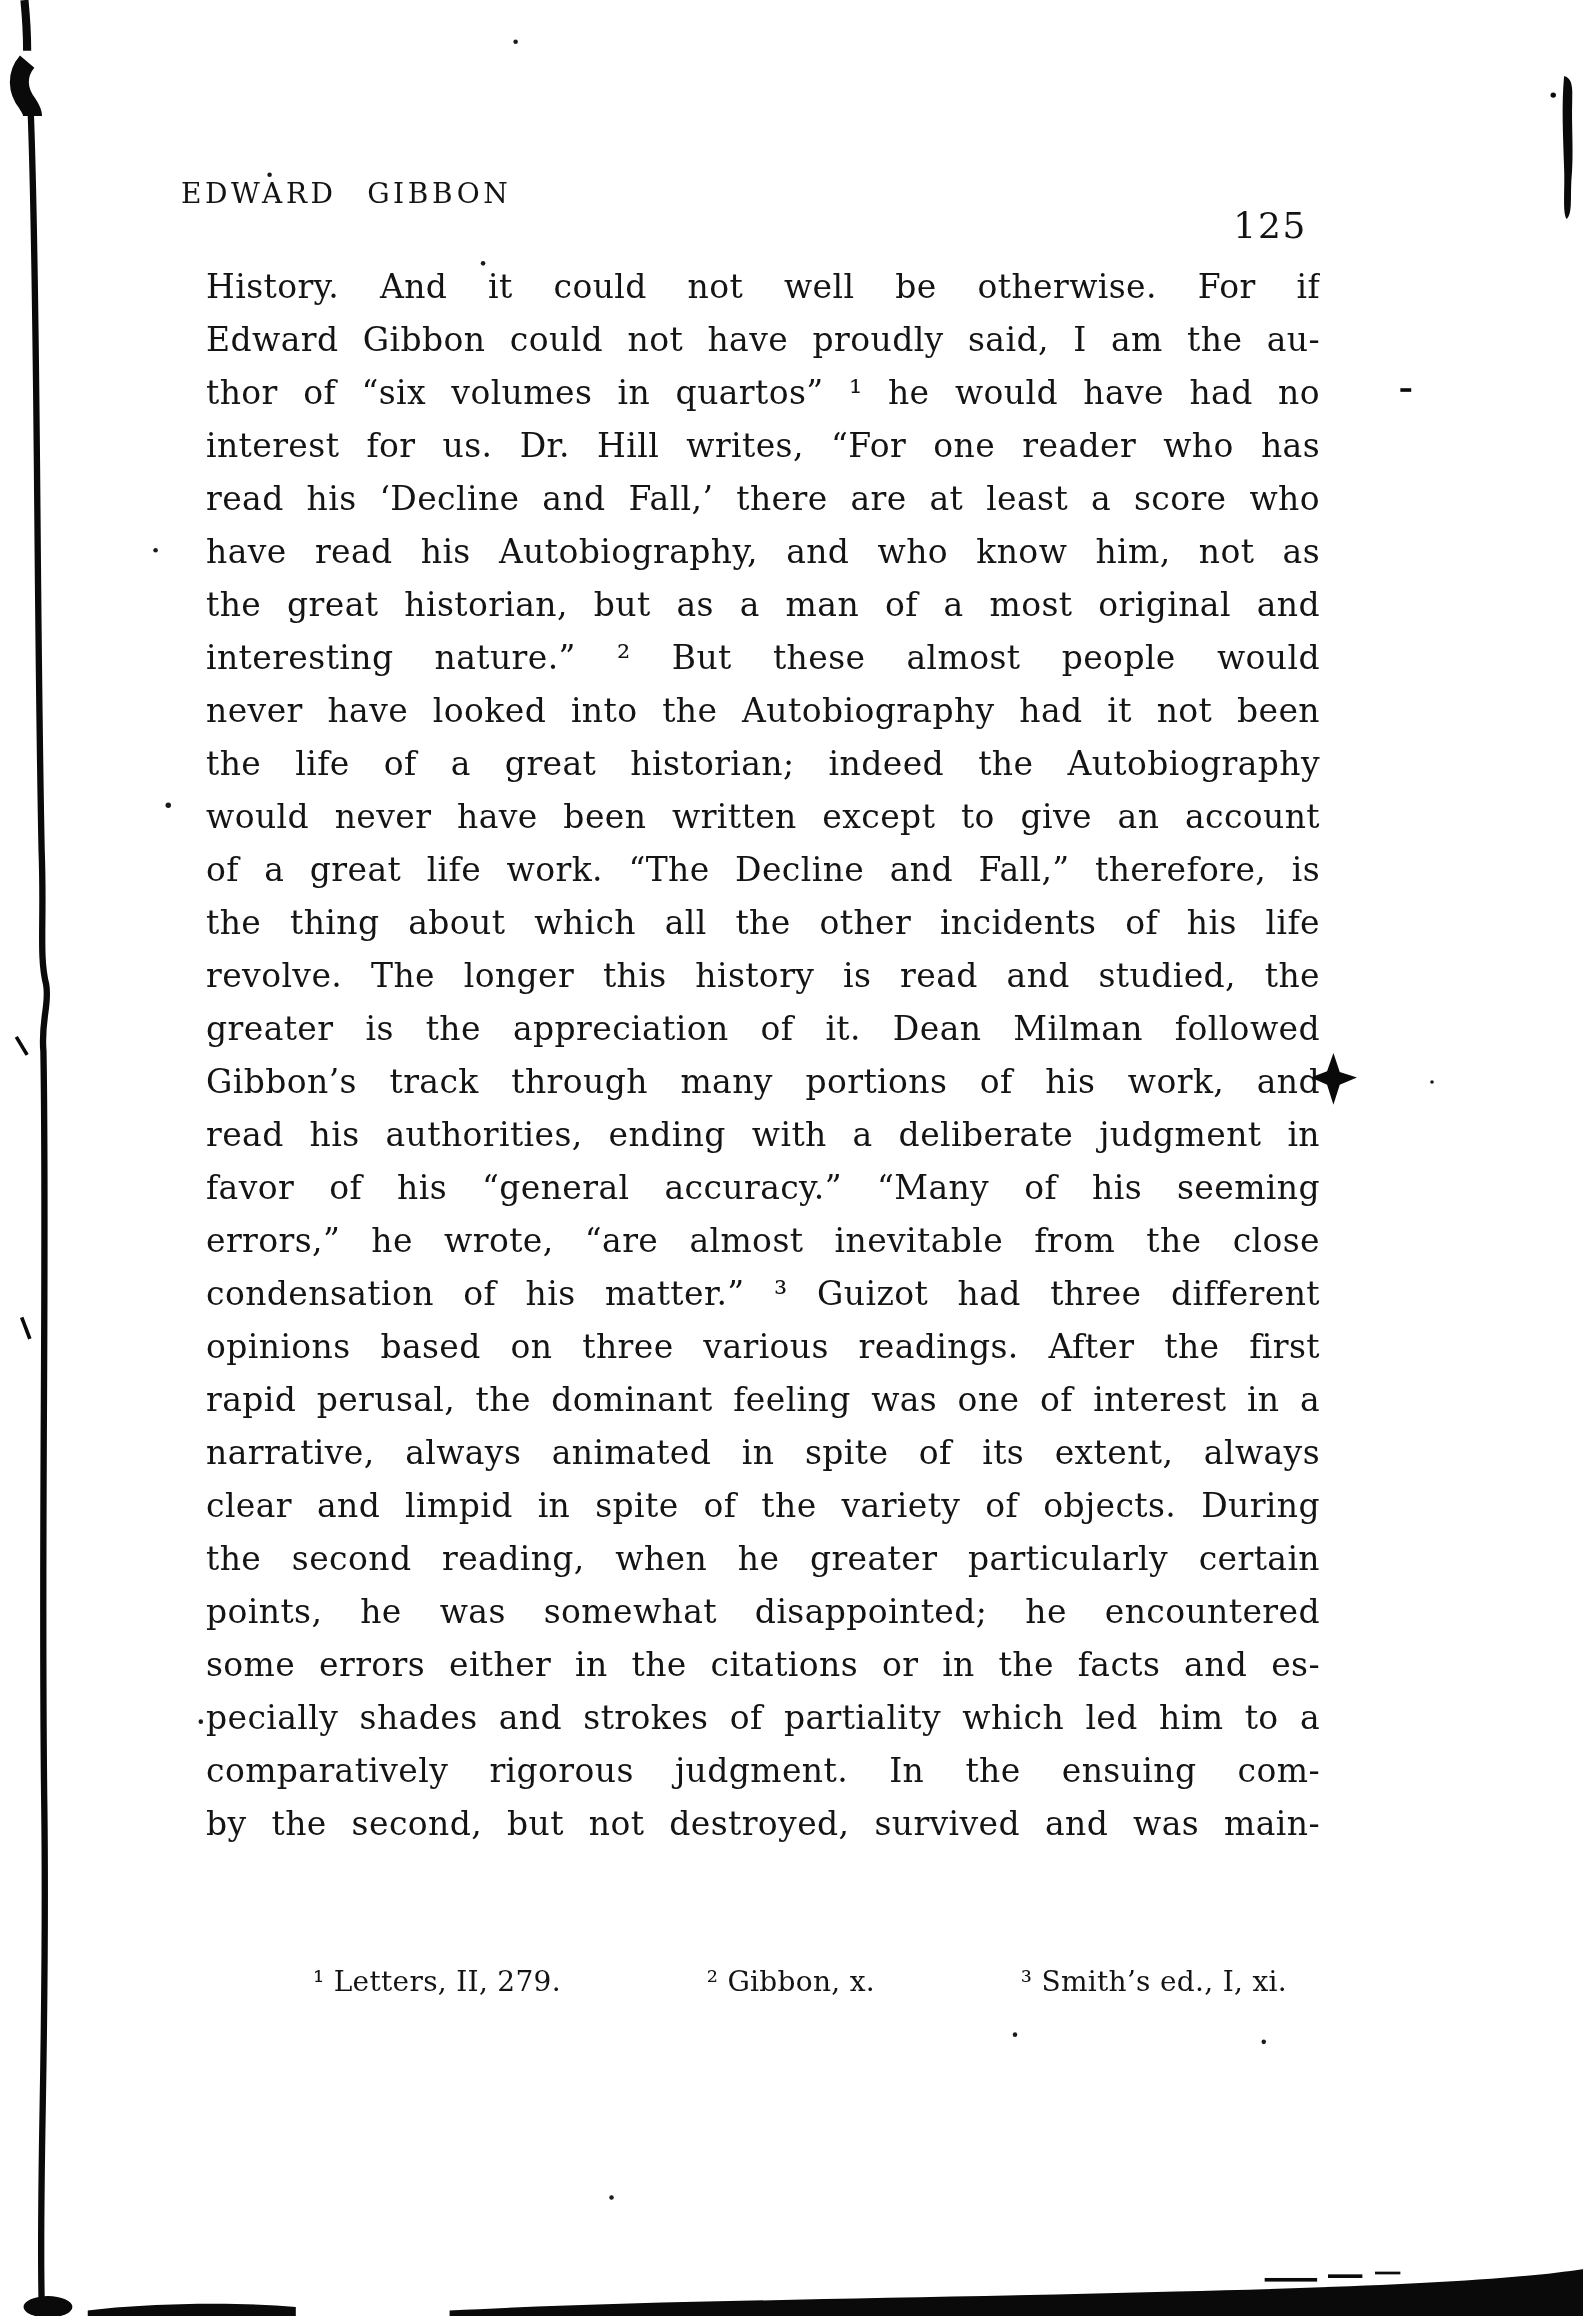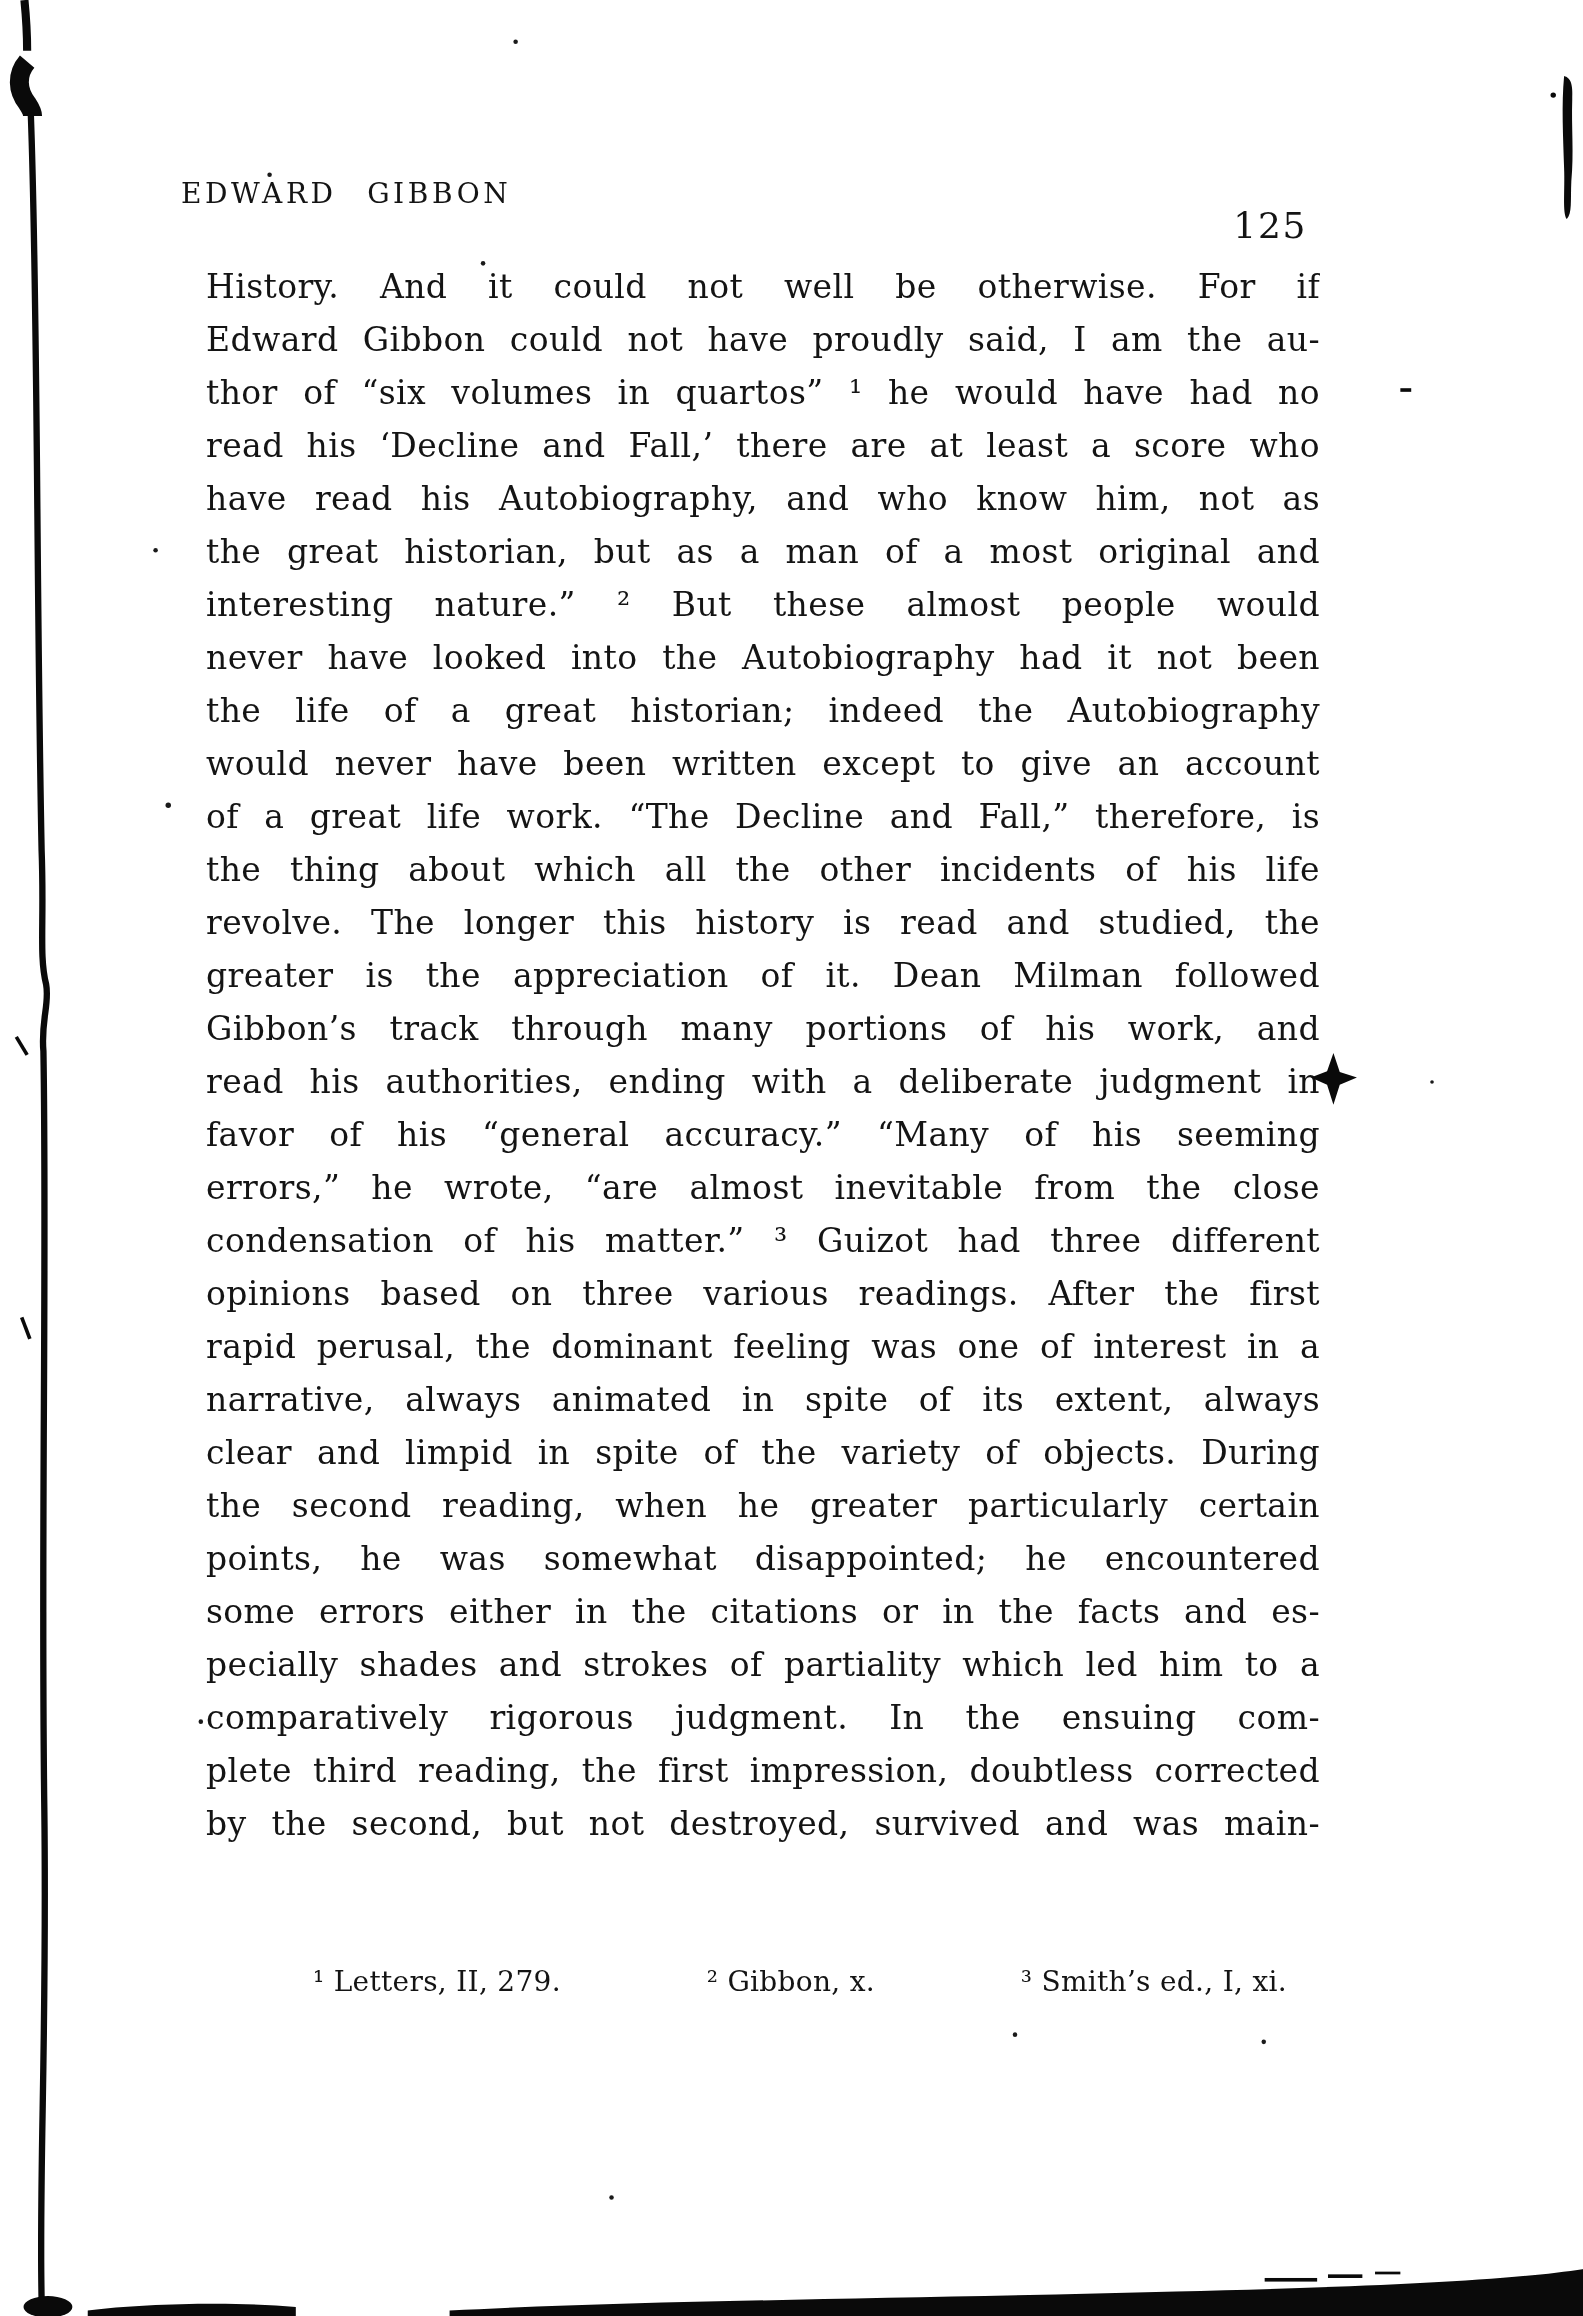--- a/index.html
+++ b/index.html
@@ -54,20 +54,21 @@
 
   <header class="running-head">
     <span class="head-title">EDWARD GIBBON</span>
     <span class="page-num">125</span>
   </header>
 
   <main class="text-block">
     <div class="line">History.  And it could not well be otherwise.  For if</div>
     <div class="line">Edward Gibbon could not have proudly said, I am the au-</div>
     <div class="line">thor of “six volumes in quartos” ¹ he would have had no</div>
+    <div class="line">interest for us.  Dr. Hill writes, “For one reader who has</div>
     <div class="line">read his ‘Decline and Fall,’ there are at least a score who</div>
     <div class="line">have read his Autobiography, and who know him, not as</div>
     <div class="line">the great historian, but as a man of a most original and</div>
     <div class="line">interesting nature.” ²  But these almost people would</div>
     <div class="line">never have looked into the Autobiography had it not been</div>
     <div class="line">the life of a great historian; indeed the Autobiography</div>
     <div class="line">would never have been written except to give an account</div>
     <div class="line">of a great life work.  “The Decline and Fall,” therefore, is</div>
     <div class="line">the thing about which all the other incidents of his life</div>
     <div class="line">revolve.  The longer this history is read and studied, the</div>
@@ -79,21 +80,20 @@
     <div class="line">condensation of his matter.” ³  Guizot had three different</div>
     <div class="line">opinions based on three various readings.  After the first</div>
     <div class="line">rapid perusal, the dominant feeling was one of interest in a</div>
     <div class="line">narrative, always animated in spite of its extent, always</div>
     <div class="line">clear and limpid in spite of the variety of objects.  During</div>
     <div class="line">the second reading, when he greater particularly certain</div>
     <div class="line">points, he was somewhat disappointed; he encountered</div>
     <div class="line">some errors either in the citations or in the facts and es-</div>
     <div class="line">pecially shades and strokes of partiality which led him to a</div>
     <div class="line">comparatively rigorous judgment.  In the ensuing com-</div>
-    <div class="line">plete third reading, the first impression, doubtless corrected</div>
     <div class="line">by the second, but not destroyed, survived and was main-</div>
   </main>
 
   <footer class="footnotes">
     <span class="footnote">¹ Letters, II, 279.</span>
     <span class="footnote">² Gibbon, x.</span>
     <span class="footnote">³ Smith’s ed., I, xi.</span>
   </footer>
 
   <svg class="artifacts" width="1584" height="2317" viewBox="0 0 1751 2561">

